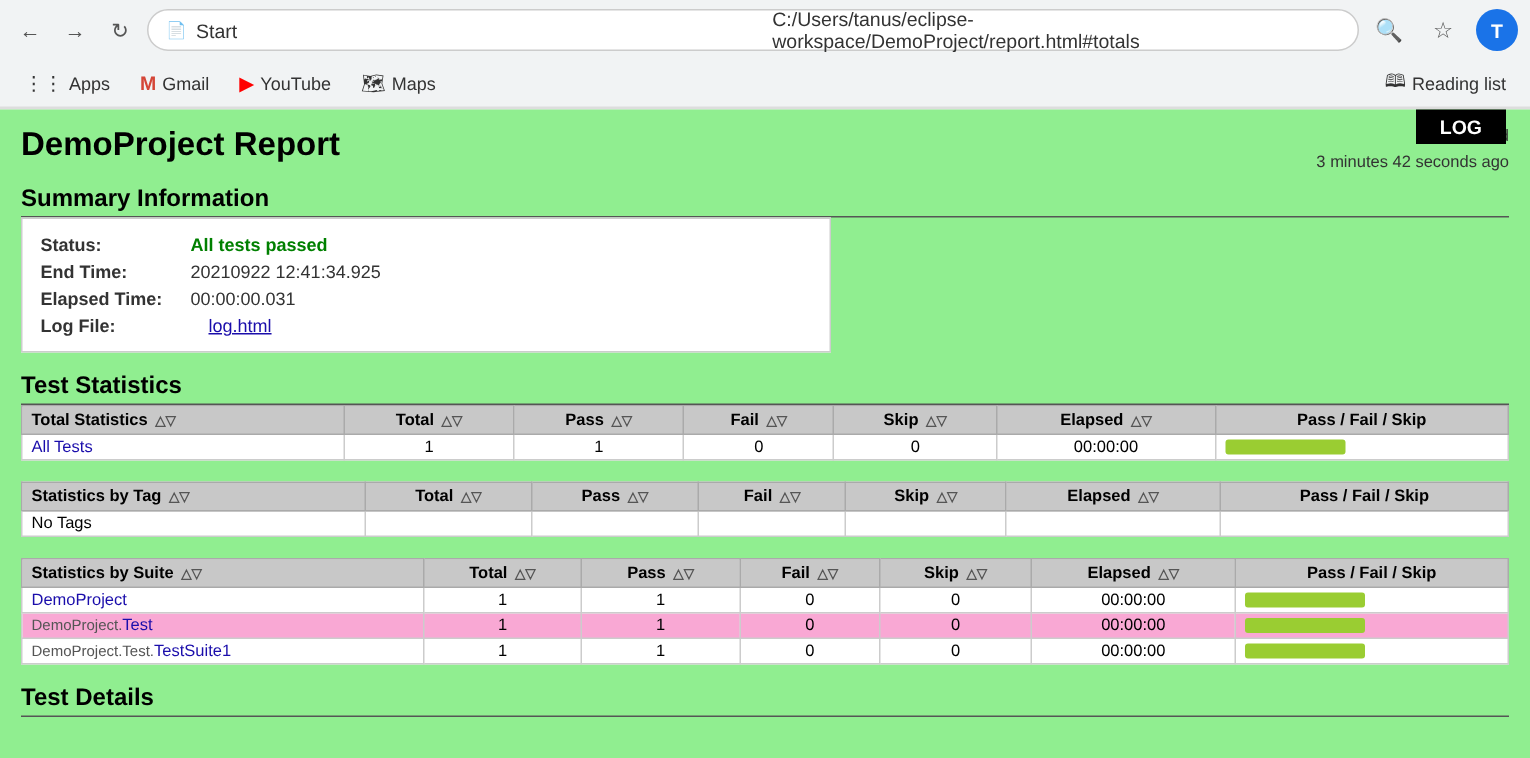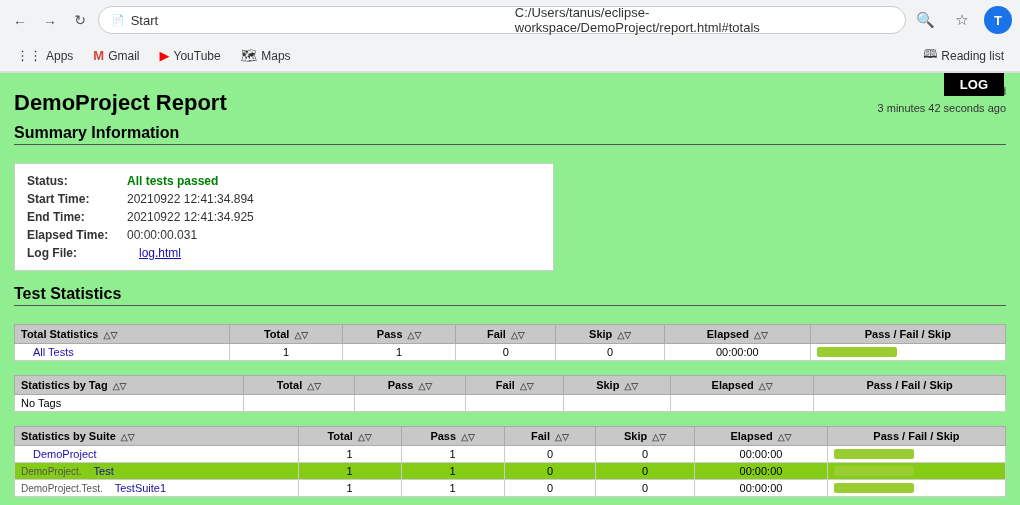--- a/index.html
+++ b/index.html
@@ -21,43 +21,43 @@
     .bm-icon { font-size: 13px; }
     .reading-list-btn { margin-left: auto; display: flex; align-items: center; gap: 4px; padding: 3px 8px; border-radius: 4px; cursor: pointer; font-size: 12px; color: #333; }
 
     
     .page-content { background: #90ee90; min-height: 440px; padding: 10px 14px; position: relative; }
 
     
     .log-btn { position: absolute; top: 0; right: 16px; background: #000; color: #fff; padding: 4px 16px; font-size: 13px; font-weight: bold; cursor: pointer; border: none; }
 
     
-    .report-header { display: flex; justify-content: space-between; align-items: flex-end; margin-bottom: 8px; gap: 16px; }
+    .report-header { display: flex; justify-content: space-between; align-items: flex-start; margin-bottom: 8px; gap: 16px; }
     .report-title { font-size: 22px; font-weight: bold; color: #000; }
     .generated-info { font-size: 11px; color: #333; text-align: right; line-height: 1.5; }
 
-    .section-title { font-size: 16px; font-weight: bold; color: #000; margin-bottom: 18px; border-bottom: 1px solid #555; padding-bottom: 2px; }
+    .section-title { font-size: 16px; font-weight: bold; color: #000; margin-bottom: 0; border-bottom: 1px solid #555; padding-bottom: 2px; }
 
     
     .summary-table { background: #fff; border: 1px solid #ccc; padding: 8px 12px; margin-bottom: 14px; width: 540px; }
     .summary-row { display: flex; padding: 2px 0; }
     .summary-label { width: 100px; font-weight: bold; color: #333; font-size: 12px; }
     .summary-value { color: #333; font-size: 12px; }
     .summary-value.green { color: #008000; font-weight: bold; }
     .summary-value.link { color: #1a0dab; text-decoration: underline; cursor: pointer; padding-left: 12px; }
 
     
     .stats-section { margin-bottom: 14px; }
     .stats-table { width: 100%; border-collapse: collapse; background: #fff; font-size: 11px; }
     .stats-table th { background: #c8c8c8; padding: 3px 6px; text-align: center; border: 1px solid #aaa; font-weight: bold; font-size: 11px; }
     .stats-table th.left { text-align: left; }
     .stats-table td { padding: 2px 6px; border: 1px solid #ccc; text-align: center; }
     .stats-table td.left { text-align: left; }
-    .stats-table tr.alt { background: #84cc16; }
-    .stats-table a { color: #1a0dab; text-decoration: none; margin-left: 12px; }
+    .stats-table tr.alt { background: #f9a8d4; }
+    .stats-table a { color: #1a0dab; text-decoration: none; }
 
     .pass-bar { height: 10px; background: #9acd32; border-radius: 2px; }
     .pass-bar-container { width: 80px; }
 
     .sort-icon { font-size: 9px; color: #555; margin-left: 2px; }
   </style>
 </head>
 <body>
 
 <div class="browser-chrome">
@@ -112,24 +112,20 @@
     </div>
   </div>
 
   <div class="section-title">Summary Information</div>
   <div class="summary-table">
     <div class="summary-row">
       <span class="summary-label">Status:</span>
       <span class="summary-value green">All tests passed</span>
     </div>
     <div class="summary-row">
-      <span class="summary-label">Start Time:</span>
-      <span class="summary-value">20210922 12:41:34.894</span>
-    </div>
-    <div class="summary-row">
       <span class="summary-label">End Time:</span>
       <span class="summary-value">20210922 12:41:34.925</span>
     </div>
     <div class="summary-row">
       <span class="summary-label">Elapsed Time:</span>
       <span class="summary-value">00:00:00.031</span>
     </div>
     <div class="summary-row">
       <span class="summary-label">Log File:</span>
       <a class="summary-value link" href="#">log.html</a>

